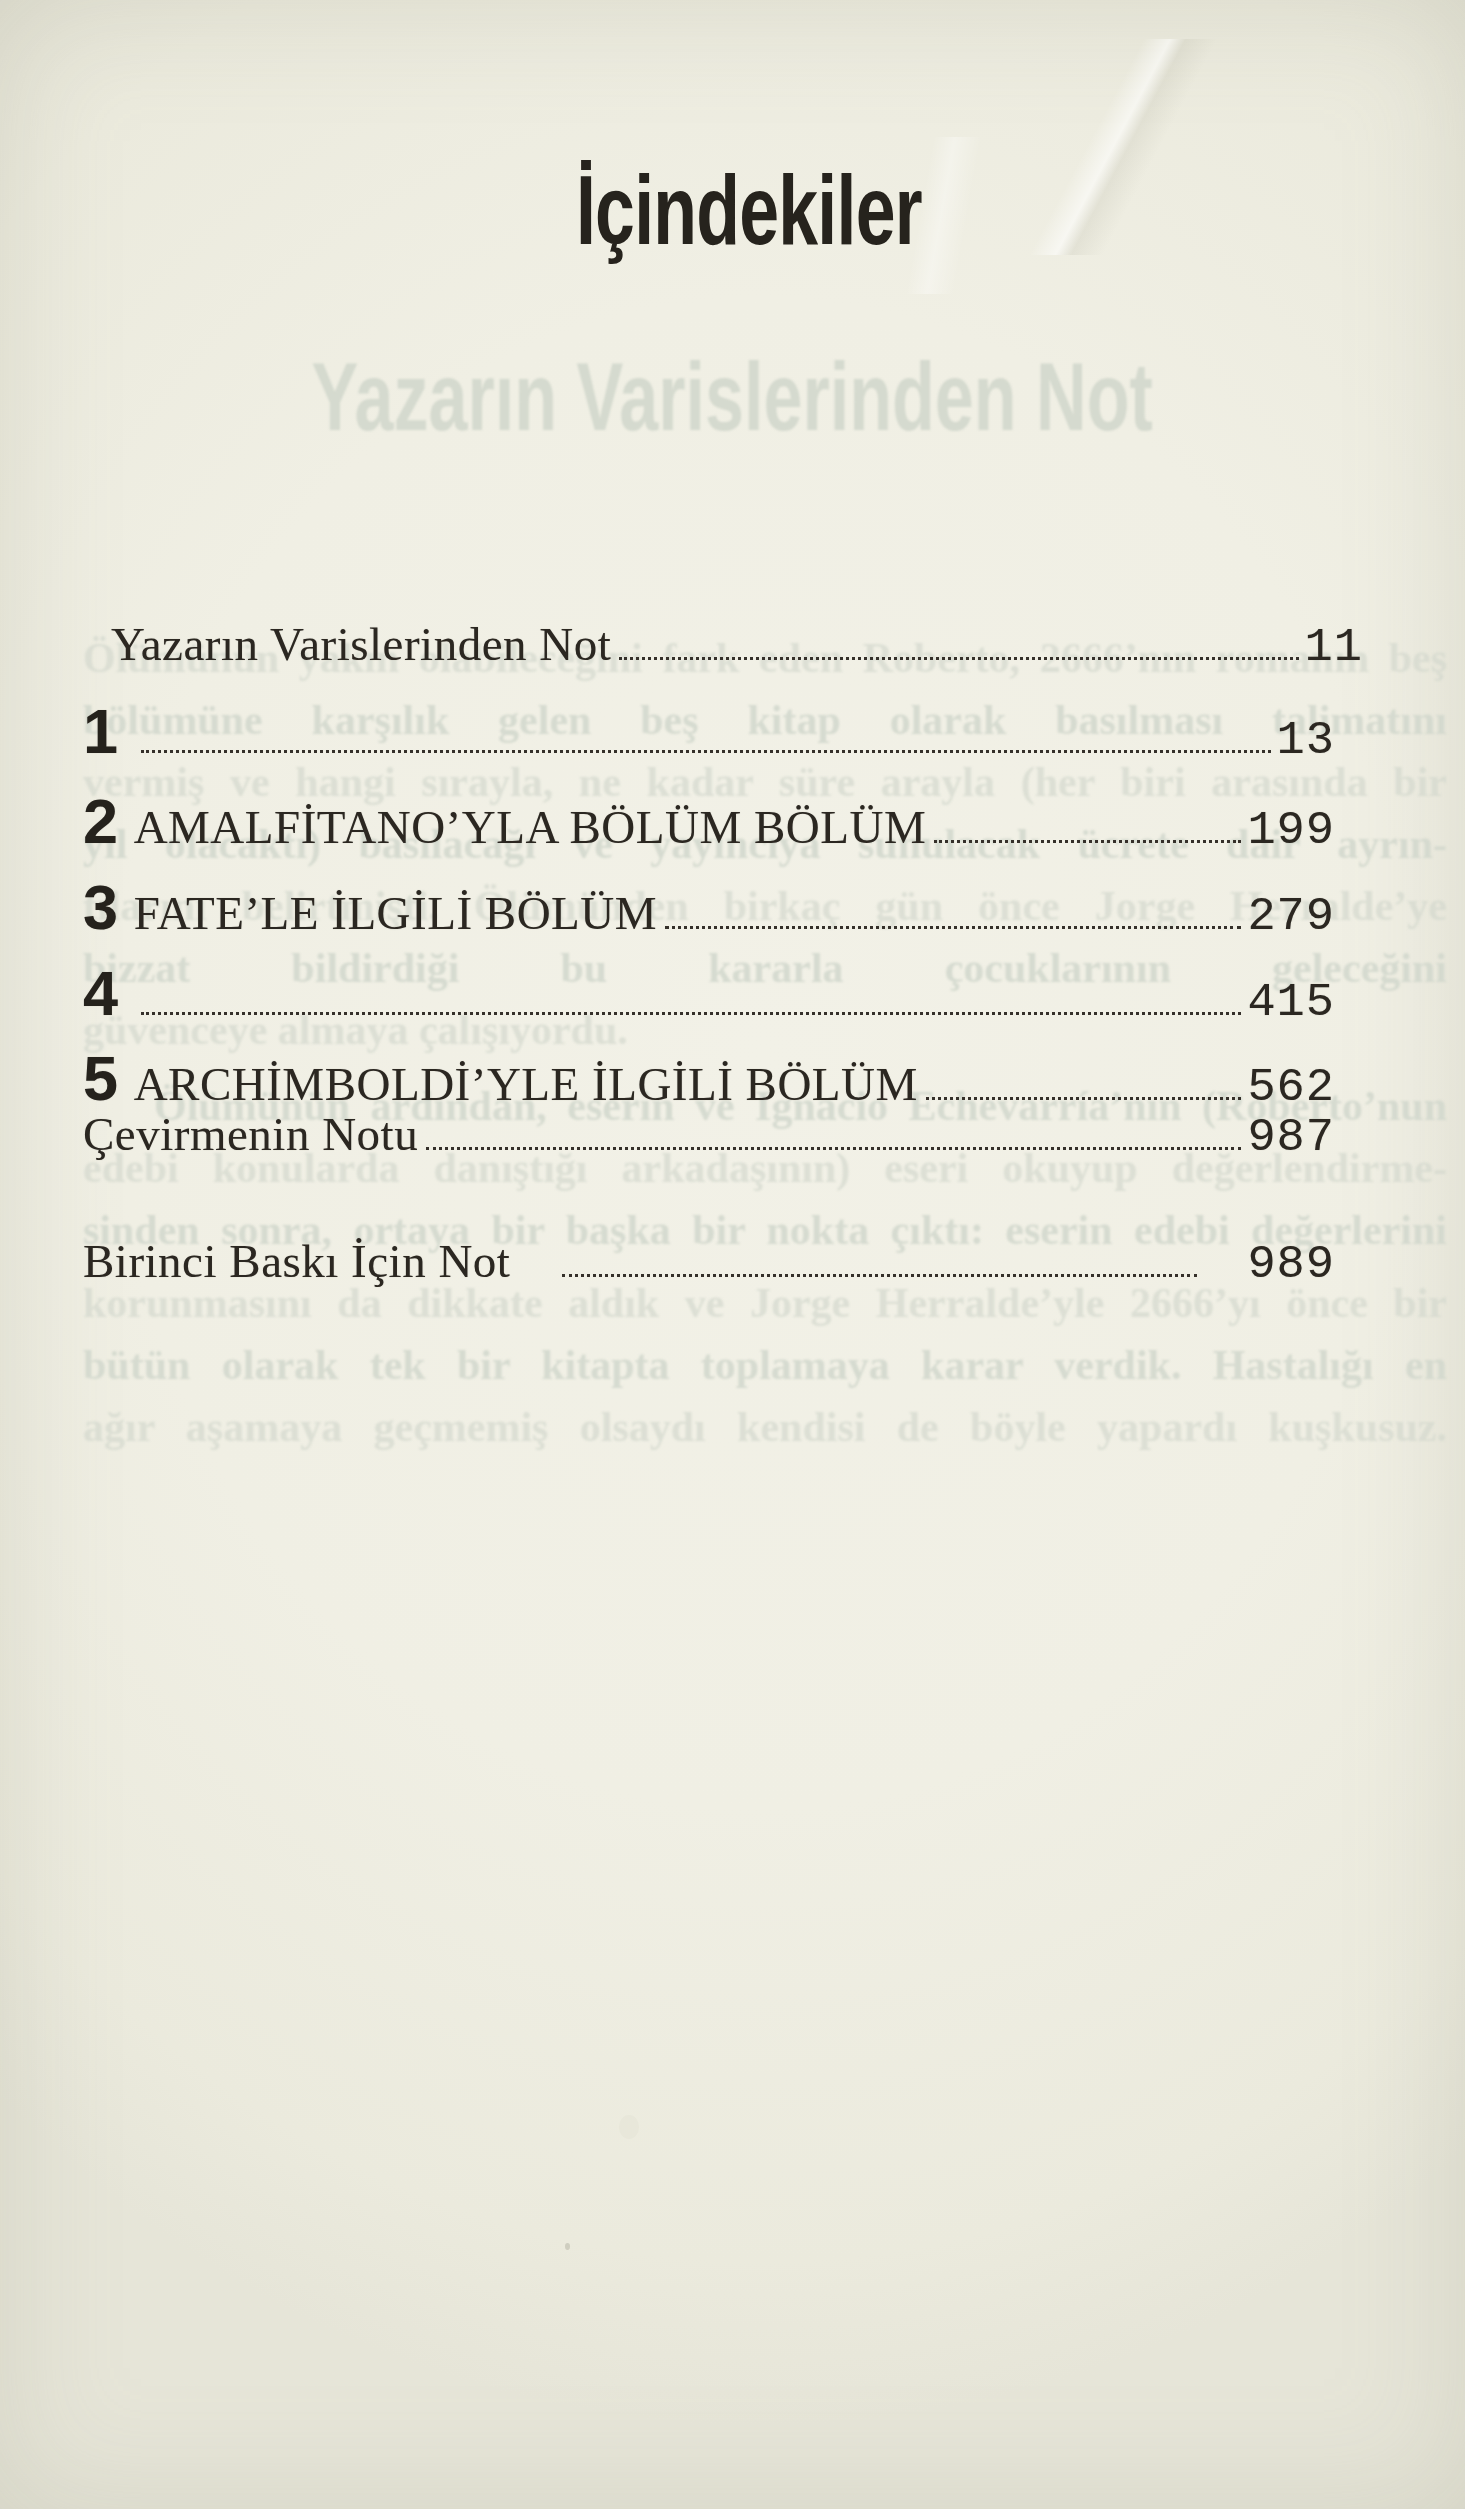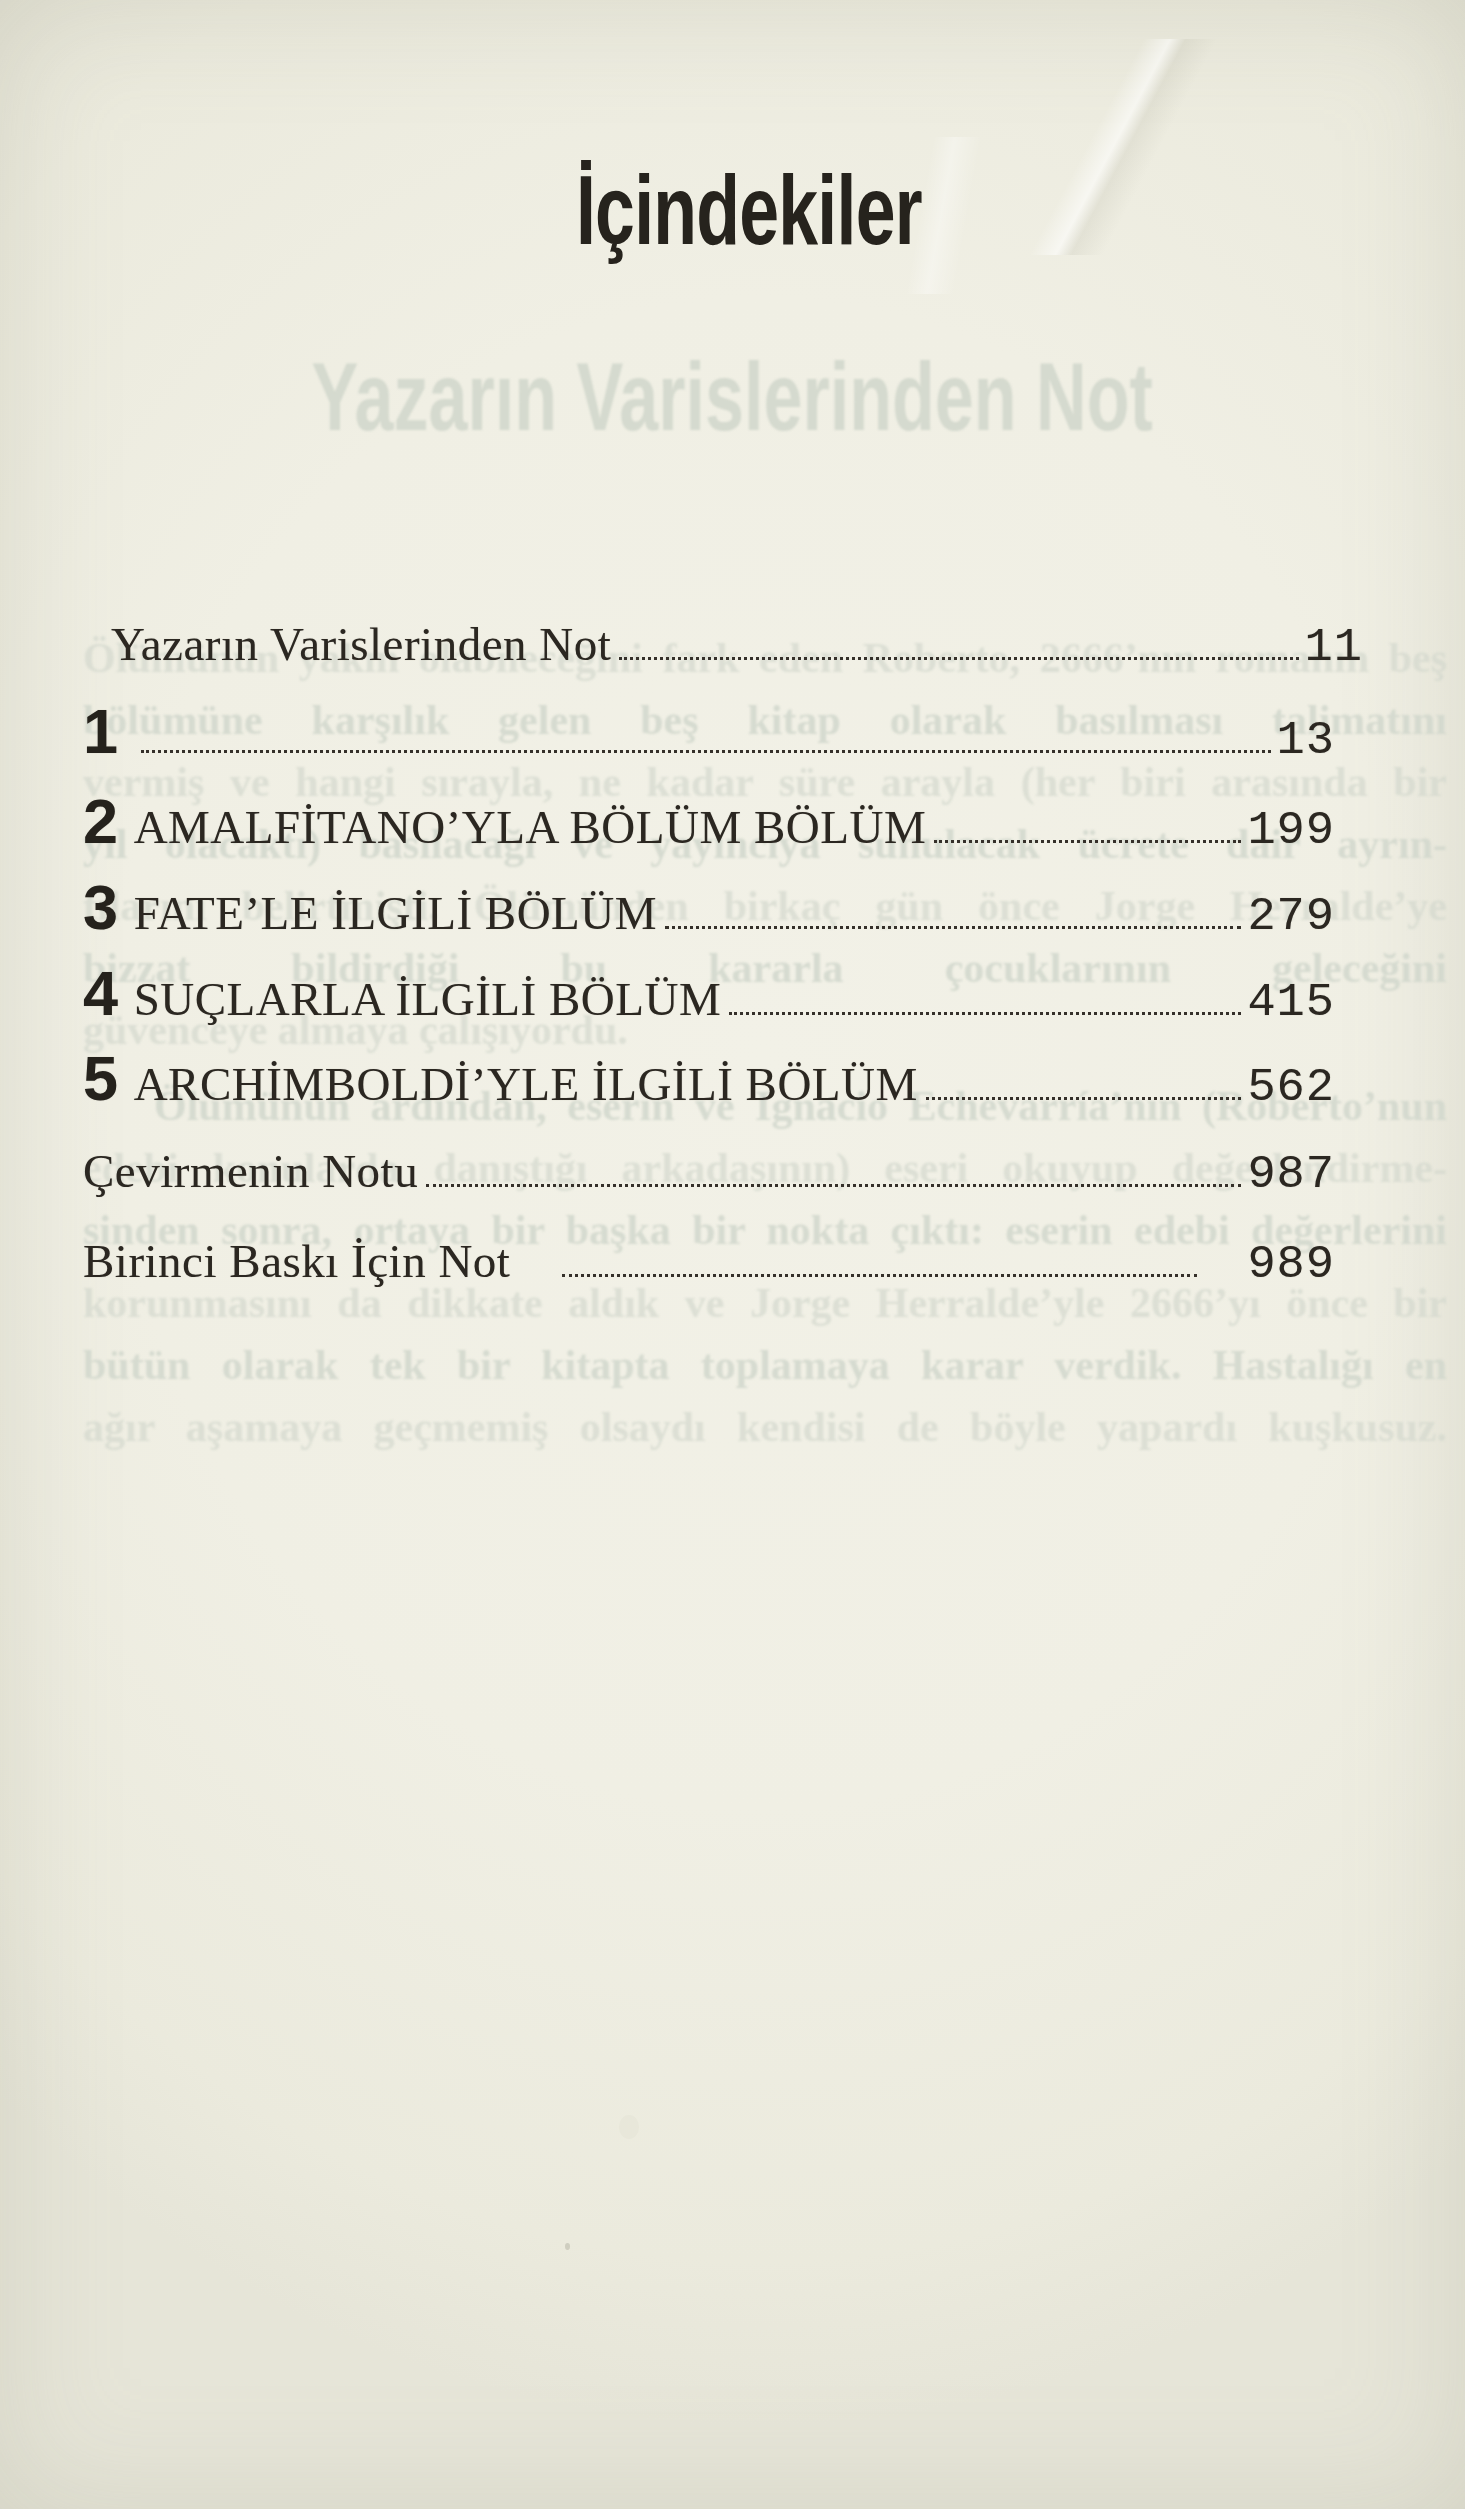--- a/index.html
+++ b/index.html
@@ -72,21 +72,21 @@
     display:flex;align-items:baseline;
     line-height:1.05;
     text-shadow:0 0 1px rgba(43,39,33,0.25);
   }
   .trow:nth-child(1){top:620px;margin-left:28px;}
   .trow:nth-child(2){top:698px;}
   .trow:nth-child(3){top:788px;}
   .trow:nth-child(4){top:874px;}
   .trow:nth-child(5){top:960px;}
   .trow:nth-child(6){top:1045px;}
-  .trow:nth-child(7){top:1147px;}
+  .trow:nth-child(7){top:1110px;}
   .trow:nth-child(8){top:1237px;gap:44px;}
   .trow .num{
     font-family:"Liberation Sans", sans-serif;
     font-weight:700;font-size:63px;
     letter-spacing:-2px;
     margin-right:17.6px;
     color:#25221c;
   }
   .trow .num:empty{display:none;}
   .trow .ttl{
@@ -179,21 +179,20 @@
 
   <div class="trow">
     <span class="num">3</span>
     <span class="ttl">FATE’LE İLGİLİ BÖLÜM</span>
     <span class="dots"></span>
     <span class="pg">279</span>
   </div>
 
   <div class="trow">
     <span class="num">4</span>
-    <span class="ttl">SUÇLARLA İLGİLİ BÖLÜM</span>
     <span class="dots"></span>
     <span class="pg">415</span>
   </div>
 
   <div class="trow">
     <span class="num">5</span>
     <span class="ttl">ARCHİMBOLDİ’YLE İLGİLİ BÖLÜM</span>
     <span class="dots"></span>
     <span class="pg">562</span>
   </div>

